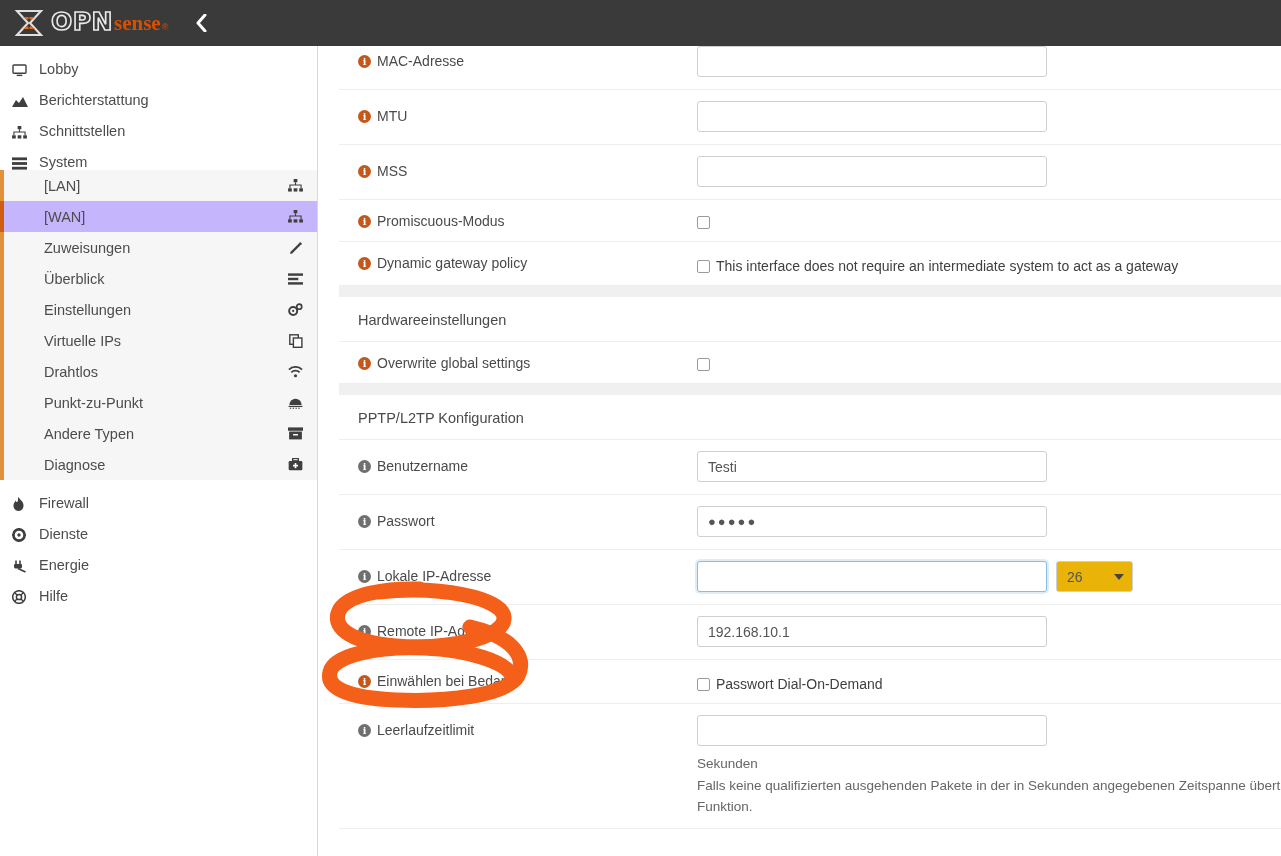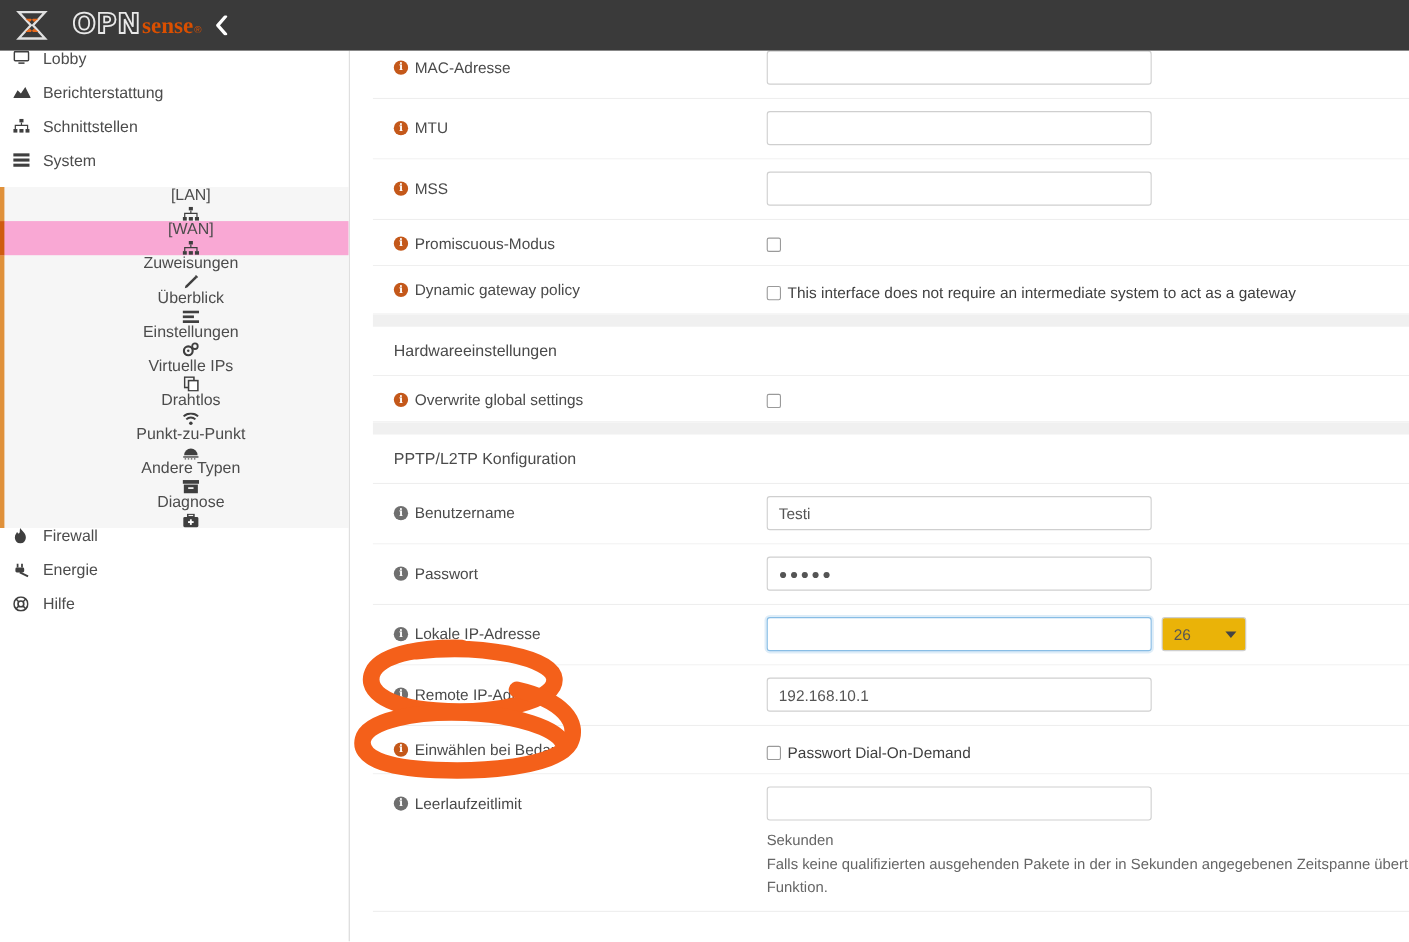--- a/index.html
+++ b/index.html
@@ -15,21 +15,21 @@
 
   
   .topbar {
     position: absolute; top: 0; left: 0;
     width: 1281px; height: 46px;
     background: #3a3a3a;
     z-index: 40;
   }
   .brand {
     position: absolute; left: 14px; top: 7px;
-    height: 32px; display: flex; align-items: center; gap: 22px;
+    height: 32px; display: flex; align-items: center; gap: 7px;
   }
   .logo-mark { width: 30px; height: 28px; display:block; }
   .logo-word { display: flex; align-items: baseline; height: 28px; }
   .logo-opn {
     font-size: 25px; font-weight: 700; letter-spacing: .5px;
     color: transparent; -webkit-text-stroke: 1.6px #e9e9e9;
     font-family: "DejaVu Sans", sans-serif; line-height: 1;
   }
   .logo-sense {
     font-size: 21px; font-weight: 800; color: #d94f00;
@@ -50,21 +50,21 @@
     position: absolute; left: 0; top: 46px;
     width: 318px; height: 810px;
     background: #ffffff;
     border-right: 1px solid #d8d8d8;
     z-index: 30;
     overflow: hidden;
   }
   .nav-item {
     position: relative;
     height: 31px;
-    display: flex; align-items: flex-start;
+    display: flex; align-items: flex-end;
     padding-left: 12px;
     color: #4c4c4c;
     font-size: 14.5px;
     cursor: pointer;
     background: #ffffff;
   }
   .nav-item .nav-ico {
     width: 24px; min-width: 24px;
     display: flex; align-items: center; justify-content: flex-start;
     color: #3f3f3f;
@@ -76,23 +76,22 @@
     content: ""; position: absolute; left: 0; top: 0;
     width: 4px; height: 100%; background: #e0913a;
   }
   .sub-item {
     position: relative;
     height: 31px;
     display: flex; align-items: center;
     padding-left: 44px; padding-right: 14px;
     font-size: 14.5px; color: #4c4c4c;
     cursor: pointer;
-    flex-direction: column;
-  }
-  .sub-item.active { background: #f9a8d4; }
+  }
+  .sub-item.active { background: #c4b5fd; }
   .sub-item.active::before {
     content: ""; position: absolute; left: 0; top: 0;
     width: 4px; height: 100%; background: #cf5c10;
   }
   .sub-item .sub-label { flex: 1; }
   .sub-item .sub-ico {
     color: #3f3f3f; display: flex; align-items: center;
   }
 
   
@@ -380,20 +379,33 @@
     <div class="nav-item">
       <span class="nav-ico">
         <svg width="13" height="14" viewBox="0 0 13 14">
             <path d="M6.5 0 C8 3 11.5 4.5 11.5 8.4 C11.5 11.6 9.3 14 6.5 14 C3.7 14 1.5 11.6 1.5 8.4 C1.5 6 3 5 3.6 3.4 C4 5 5 5.4 5.6 4.6 C6.4 3.5 5.6 1.8 6.5 0 Z" fill="#3f3f3f"></path>
           </svg>
       </span>
       <span class="nav-label">Firewall</span>
     </div>
 
 
+    <div class="nav-item">
+      <span class="nav-ico">
+        <svg width="14" height="14" viewBox="0 0 14 14">
+            <circle cx="7" cy="7" r="5.6" fill="none" stroke="#3f3f3f" stroke-width="2.6"></circle>
+            <circle cx="7" cy="7" r="1.7" fill="#3f3f3f"></circle>
+            <rect x="6.2" y="0" width="1.6" height="2.3" fill="#3f3f3f"></rect>
+            <rect x="6.2" y="11.7" width="1.6" height="2.3" fill="#3f3f3f"></rect>
+            <rect x="0" y="6.2" width="2.3" height="1.6" fill="#3f3f3f"></rect>
+            <rect x="11.7" y="6.2" width="2.3" height="1.6" fill="#3f3f3f"></rect>
+          </svg>
+      </span>
+      <span class="nav-label">Dienste</span>
+    </div>
 
     <div class="nav-item">
       <span class="nav-ico">
         <svg width="15" height="14" viewBox="0 0 15 14">
             <path d="M4 1.5 V5 M8 1.5 V5" stroke="#3f3f3f" stroke-width="1.6" fill="none"></path>
             <rect x="2" y="5" width="8" height="4.4" rx="1.3" fill="#3f3f3f"></rect>
             <path d="M6 9.4 L13.5 13" stroke="#3f3f3f" stroke-width="1.7" fill="none"></path>
           </svg>
       </span>
       <span class="nav-label">Energie</span>

